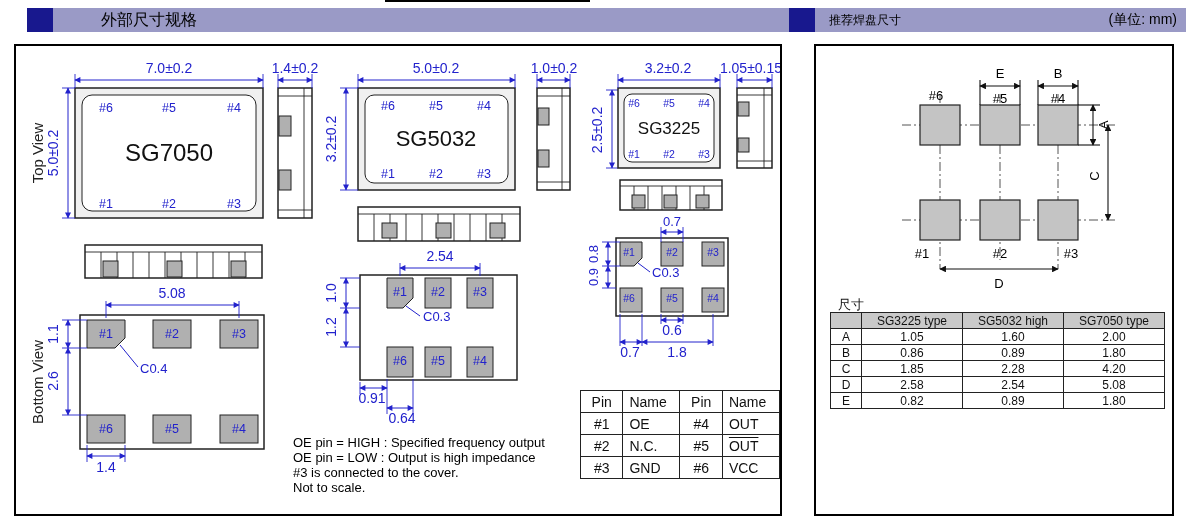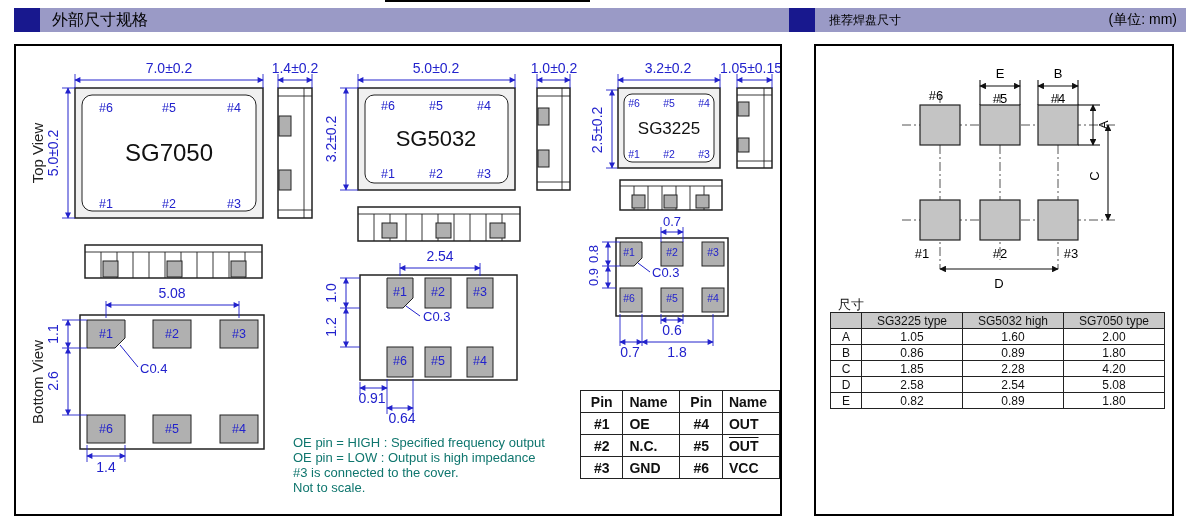--- a/index.html
+++ b/index.html
@@ -3,21 +3,21 @@
 <meta charset="utf-8">
 <style>
   html,body{margin:0;padding:0;}
   body{width:1194px;height:532px;position:relative;background:#fff;
        font-family:"Liberation Sans",sans-serif;color:#111;overflow:hidden;}
   .top-rule{position:absolute;left:385px;top:0;width:205px;height:2px;background:#000;}
   .hdr{position:absolute;top:8px;height:24px;background:#9a9ac6;display:flex;align-items:center;}
   .hdr .sq{width:26px;height:24px;background:#18188e;flex:0 0 auto;}
   .hdr .t{margin-left:12px;font-size:16px;color:#000;}
   .hdr .u{position:absolute;right:9px;font-size:14px;color:#000;}
-  .hdr-l{left:14px;width:900px;}
+  .hdr-l{left:27px;width:900px;gap:36px;}
   .hdr-r{left:789px;width:397px;}
   .hdr-r .t{font-size:12px;margin-left:14px;}
   .box{position:absolute;background:#fff;border:2px solid #000;}
   .box-l{left:14px;top:44px;width:764px;height:468px;}
   .box-r{left:814px;top:44px;width:356px;height:468px;}
   svg{position:absolute;left:0;top:0;}
   svg text{font-family:"Liberation Sans",sans-serif;}
   .dim{stroke:#2222cc;stroke-width:1;fill:none;}
   .ext{stroke:#2222cc;stroke-width:0.9;fill:none;}
   .dt{fill:#2222cc;font-size:13px;}
@@ -28,26 +28,26 @@
   .inner-rect{fill:#fff;stroke:#222;stroke-width:1;}
   .pad{fill:#b0b0b0;stroke:#222;stroke-width:1;}
   .outline{fill:#fff;stroke:#222;stroke-width:1.5;}
   .thin{stroke:#222;stroke-width:0.9;fill:none;}
   .name{fill:#111;}
   .viewlab{fill:#222;font-size:15px;}
   .dimk{stroke:#111;stroke-width:1.1;fill:none;}
   .cl{stroke:#555;stroke-width:1;fill:none;stroke-dasharray:9 3 2 3;}
   .kt{fill:#000;font-size:13px;}
   .rpad{fill:#c4c4c4;stroke:#222;stroke-width:1.2;}
-  .pin-table{position:absolute;left:564px;top:344px;border-collapse:collapse;font-size:14px;font-weight:bold;}
+  .pin-table{position:absolute;left:564px;top:344px;border-collapse:collapse;font-size:14px;}
   .pin-table td{border:1.5px solid #222;height:21px;padding:0 6px;}
   .pin-table .c{text-align:center;width:32px;}
   .pin-table .n{text-align:left;width:46px;}
   .ov{text-decoration:overline;}
-  .notes{position:absolute;left:277px;top:389px;font-size:13px;line-height:15px;color:#0f766e;}
+  .notes{position:absolute;left:277px;top:389px;font-size:13px;line-height:15px;color:#000000;}
   .dim-title{position:absolute;left:22px;top:250px;font-size:13px;color:#111;}
   .dim-table{position:absolute;left:14px;top:266px;border-collapse:collapse;font-size:12px;border-radius:18px;}
   .dim-table td{border:1.2px solid #222;height:15px;text-align:center;padding:0 2px;}
   .dim-table .h{background:#c9c9c9;}
   .dim-table .r{width:26px;}
   .dim-table .v{width:96px;}
   .note-r{position:absolute;left:8px;top:392px;width:342px;font-size:13.5px;line-height:1.55;color:#111;}
 </style>
 </head>
 <body>

